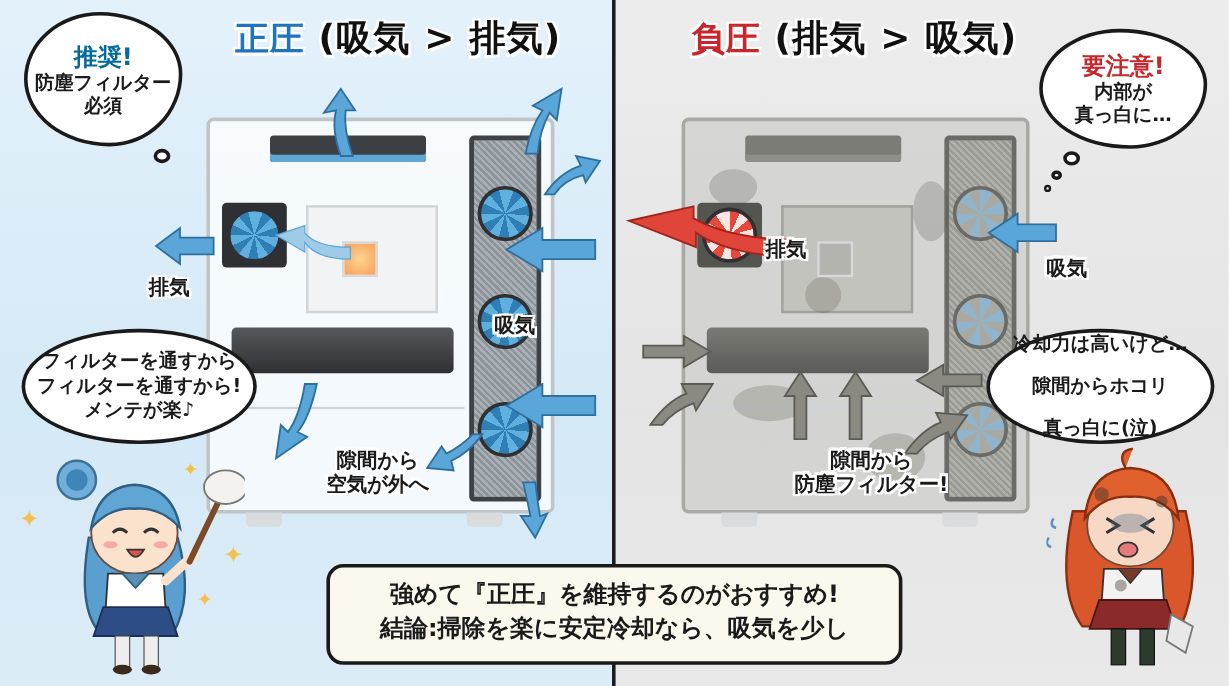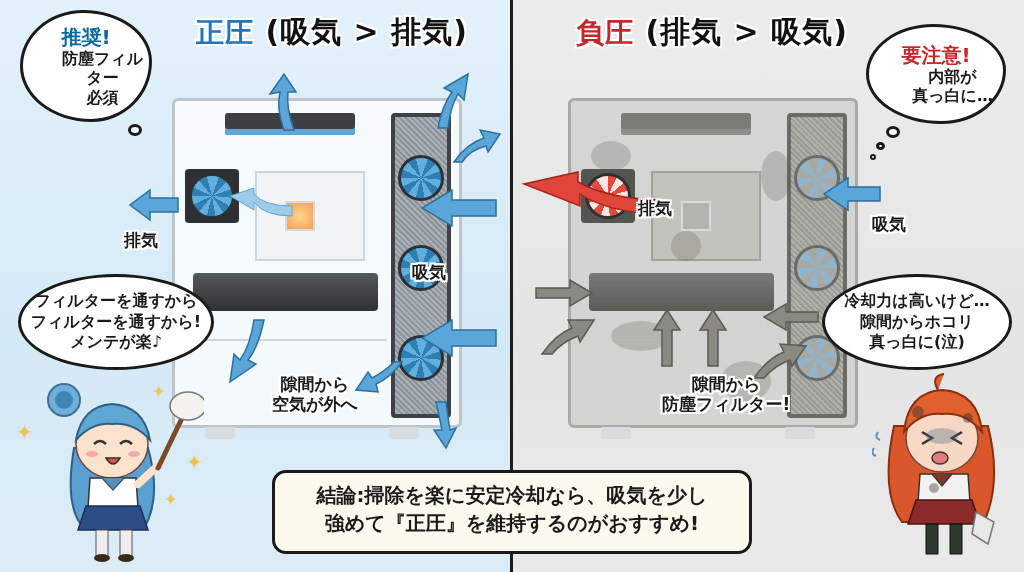--- a/index.html
+++ b/index.html
@@ -41,21 +41,21 @@
 
   
   .arrow { position: absolute; }
   .arrow svg { display: block; overflow: visible; }
 
   .label { position: absolute; font-size: 17px; white-space: nowrap; text-align: center; line-height: 1.2; text-shadow: 2px 2px 0 #fff, -2px -2px 0 #fff, 2px -2px 0 #fff, -2px 2px 0 #fff, 0 2px 0 #fff, 2px 0 0 #fff, 0 -2px 0 #fff, -2px 0 0 #fff; }
 
   
   .cloud { position: absolute; background: #fff; border: 3px solid #1a1a1a; border-radius: 48% 52% 46% 54% / 50% 46% 54% 50%; text-align: center; display: flex; flex-direction: column; justify-content: center; align-items: center; line-height: 1.2; }
   .cloud .hl { font-size: 20px; }
-  .cloud .body { font-size: 16px; margin-left: 33px; }
+  .cloud .body { font-size: 16px; }
   .tail-dot { position: absolute; background: #fff; border: 3px solid #1a1a1a; border-radius: 50%; }
 
   .speech { position: absolute; background: #fff; border: 3px solid #1a1a1a; border-radius: 50%; text-align: center; display: flex; flex-direction: column; justify-content: center; align-items: center; font-size: 16px; line-height: 1.28; }
   .speech-tail { position: absolute; width: 0; height: 0; }
 
   .conclusion { position: absolute; left: 272px; top: 470px; width: 480px; height: 84px; background: #fbf8ee; border: 3px solid #1a1a1a; border-radius: 14px; text-align: center; font-size: 20px; line-height: 1.4; padding-top: 8px; }
 
   
   .chibi { position: absolute; }
   .sparkle { position: absolute; color: #f2c14e; font-size: 20px; }
@@ -241,21 +241,21 @@
 
 <div class="speech" style="left:18px; top:274px; width:196px; height:96px;">
   <div>フィルターを通すから</div>
   <div>フィルターを通すから!</div>
   <div>メンテが楽♪</div>
 </div>
 <svg class="speech-tail" style="position:absolute; left:140px; top:358px;" width="30" height="28">
     <path d="M2 4 L10 26 L26 2" fill="#fff" stroke="#1a1a1a" stroke-width="3"></path>
   </svg>
 
-<div class="speech" style="left:822px; top:274px; width:190px; height:96px;">
+<div class="speech" style="left:822px; top:274px; width:190px; height:96px;justify-content:space-between;">
   <div>冷却力は高いけど…</div>
   <div>隙間からホコリ</div>
   <div>真っ白に(泣)</div>
 </div>
 <svg class="speech-tail" style="position:absolute; left:858px; top:358px;" width="30" height="28">
     <path d="M2 2 L14 26 L24 4" fill="#fff" stroke="#1a1a1a" stroke-width="3"></path>
   </svg>
 
 <div class="chibi" style="left:34px; top:378px; width:170px; height:190px;">
   <svg width="170" height="190">
@@ -304,15 +304,15 @@
     <path d="M44 128 L100 128 L108 152 L36 152 Z" fill="#8a2a2a" stroke="#4a1414" stroke-width="1.5"></path>
     <rect x="54" y="152" width="12" height="30" fill="#2e3a2e" stroke="#111"></rect>
     <rect x="78" y="152" width="12" height="30" fill="#2e3a2e" stroke="#111"></rect>
     <path d="M104 140 L122 150 L116 172 L100 162 Z" fill="#e8e8e8" stroke="#777" stroke-width="1.5"></path>
     <path d="M6 60 Q2 66 8 68" stroke="#5a8fc0" stroke-width="2" fill="none"></path>
     <path d="M2 76 Q-2 82 4 84" stroke="#5a8fc0" stroke-width="2" fill="none"></path>
   </svg>
 </div>
 
 <div class="conclusion">
+  <div>強めて『正圧』を維持するのがおすすめ!</div>
   <div>結論:掃除を楽に安定冷却なら、吸気を少し</div>
-  <div>強めて『正圧』を維持するのがおすすめ!</div>
 </div>
 
 </body></html>

